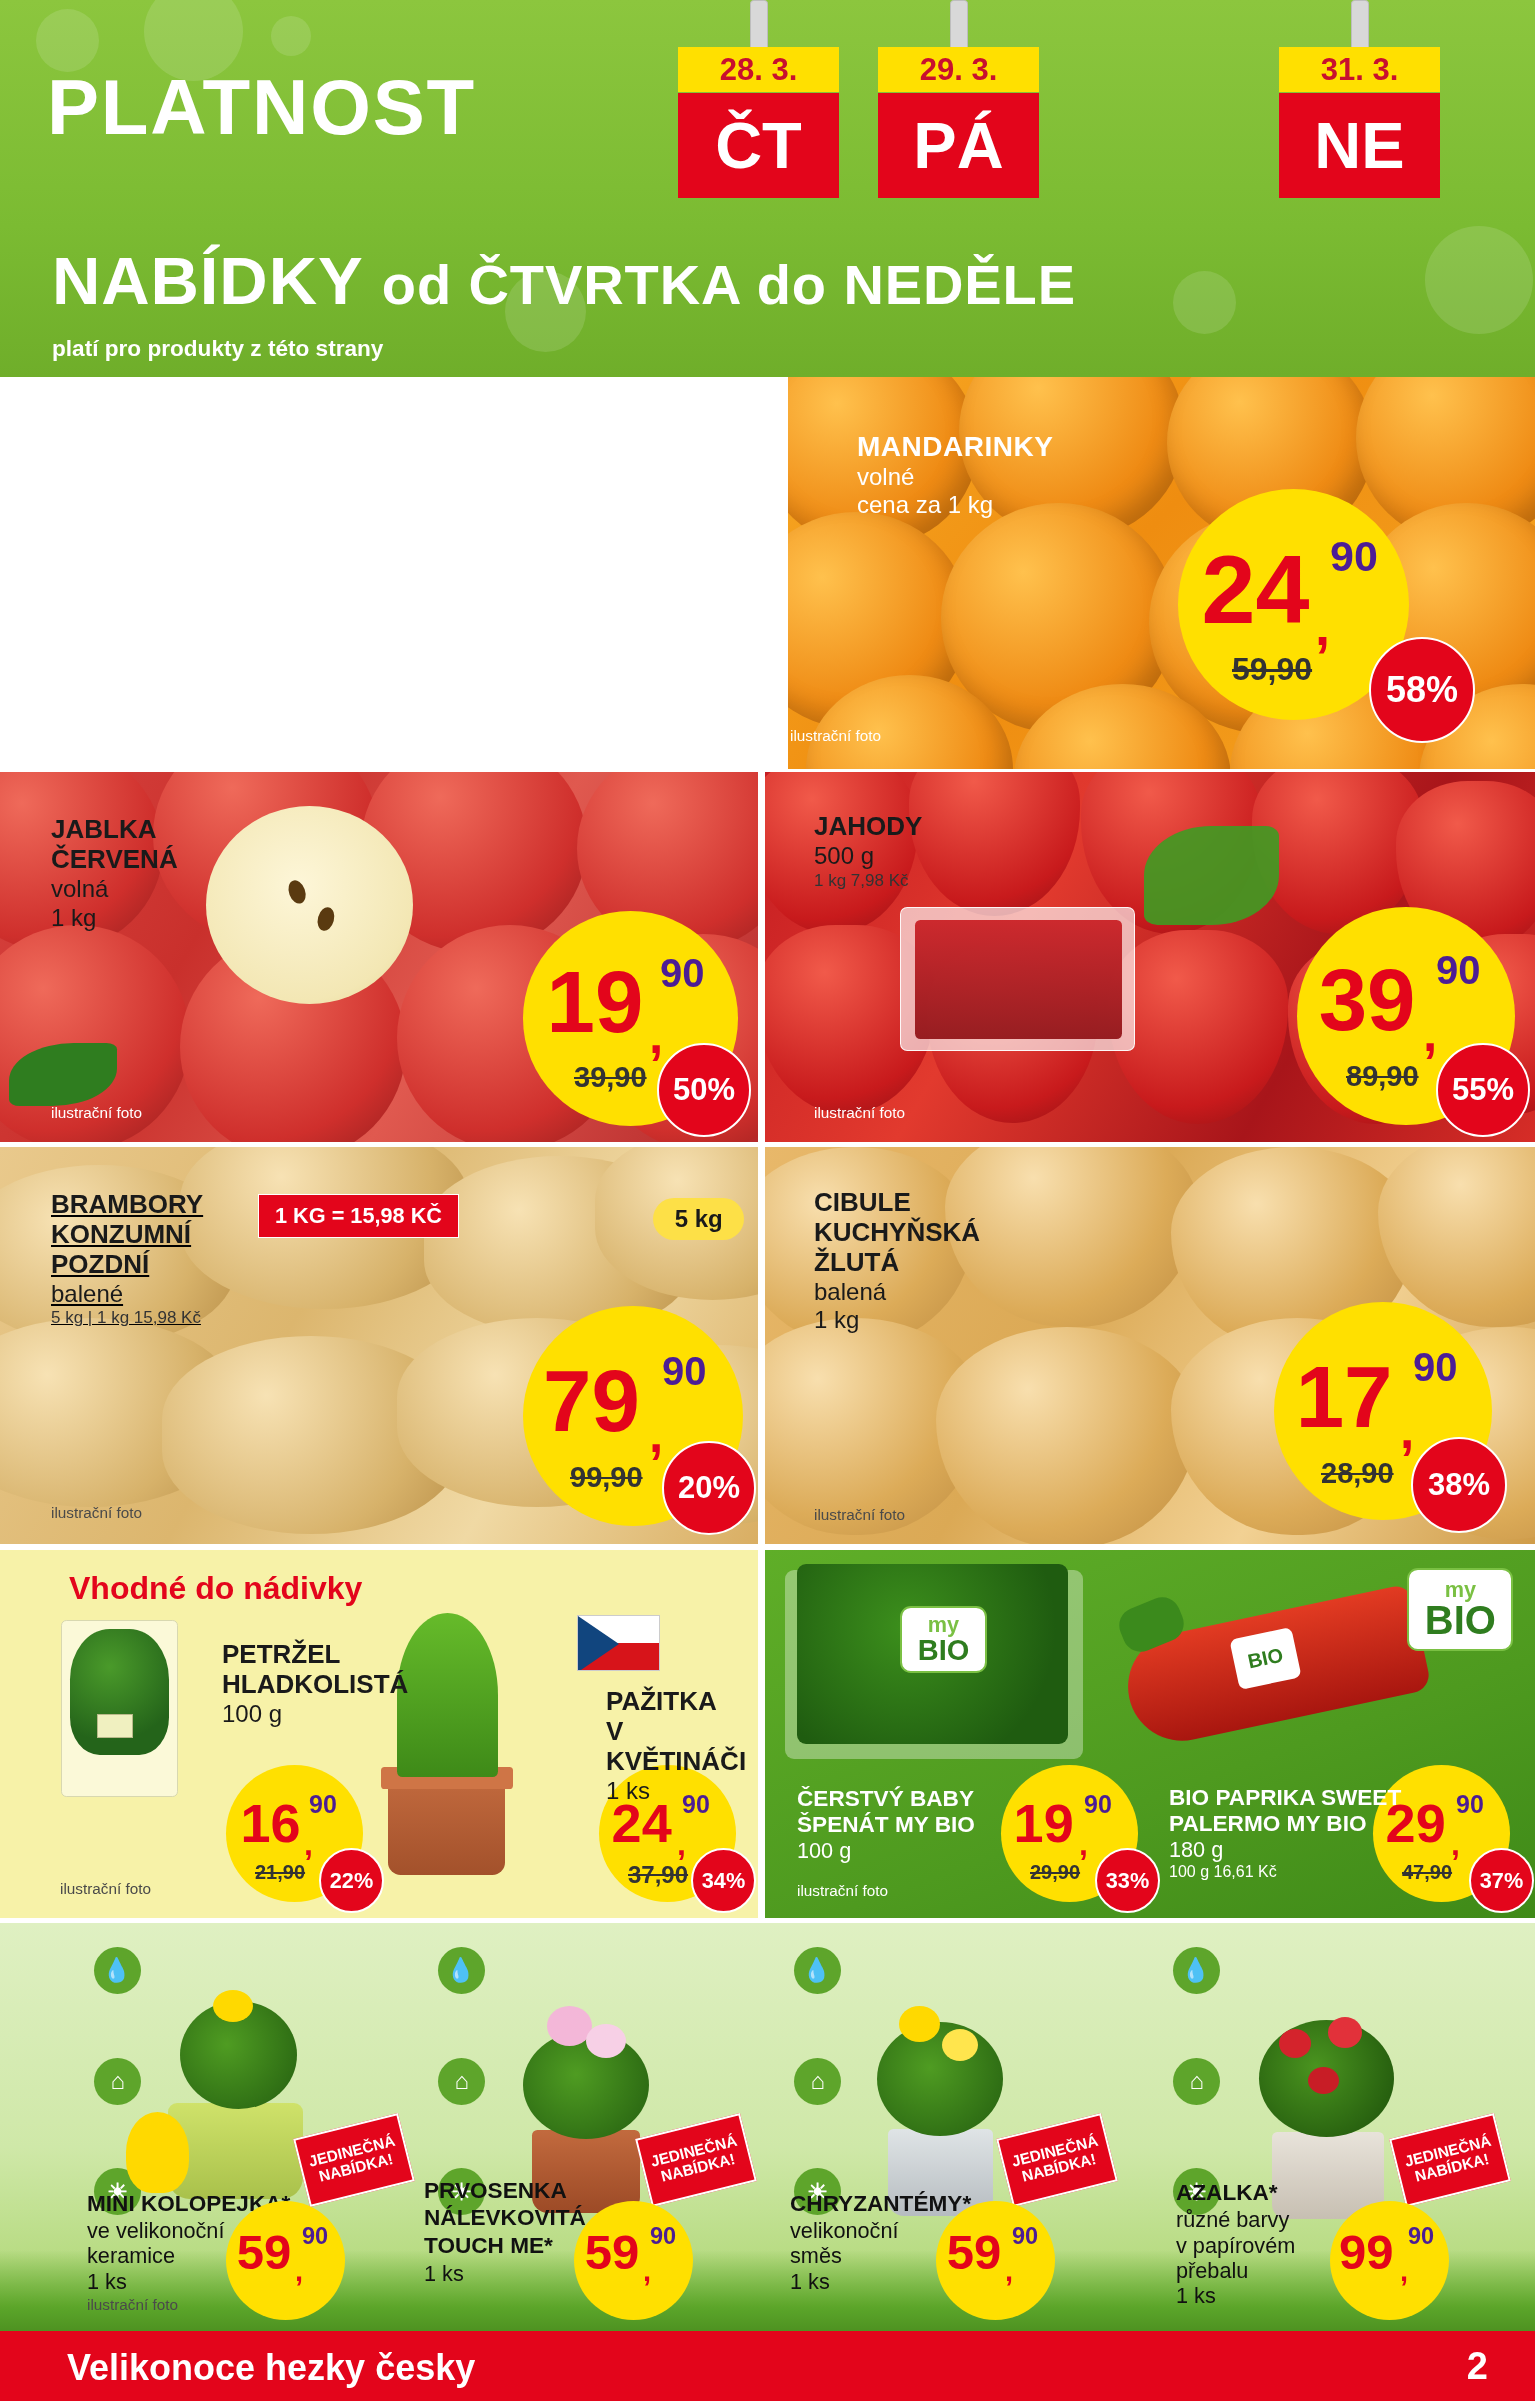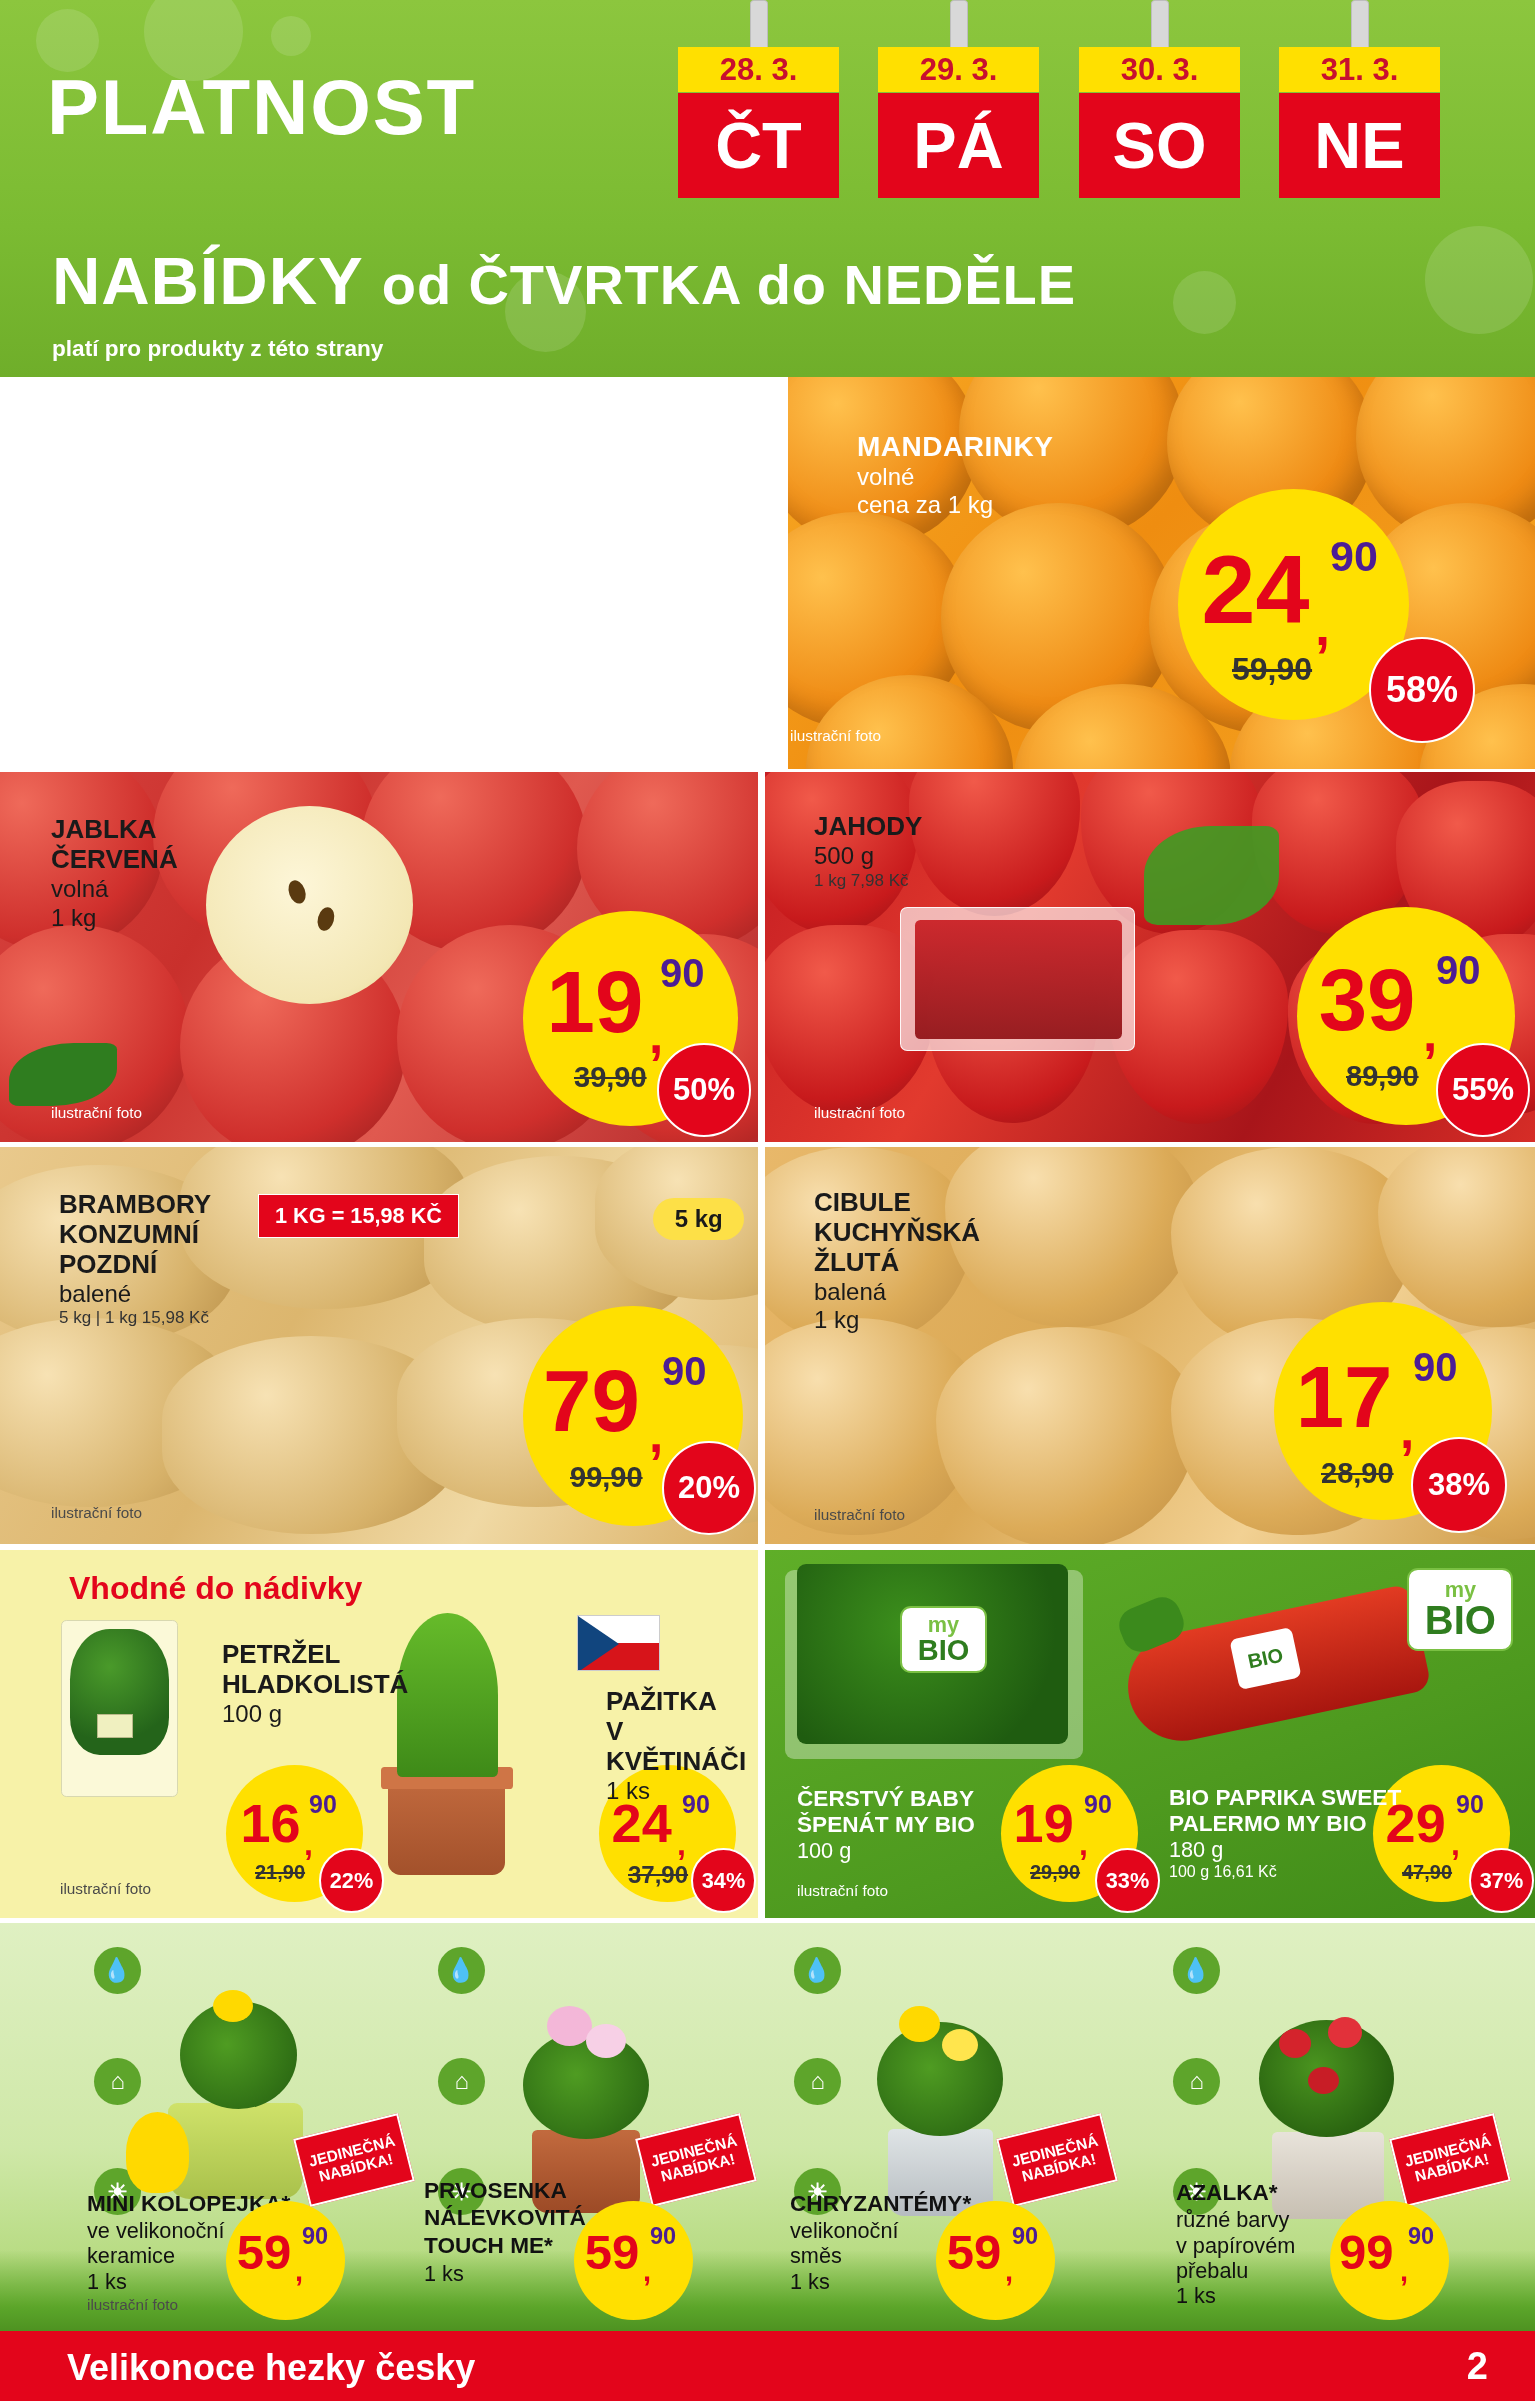--- a/index.html
+++ b/index.html
@@ -219,25 +219,20 @@
     <div class="daycards">
       <div class="daycard" style="left:0px;">
         <div class="clip"></div>
         <div class="date">28. 3.</div>
         <div class="dow">ČT</div>
       </div>
       <div class="daycard" style="left:200px;">
         <div class="clip"></div>
         <div class="date">29. 3.</div>
         <div class="dow">PÁ</div>
-      </div>
-      <div class="daycard" style="left:401px;">
-        <div class="clip"></div>
-        <div class="date">30. 3.</div>
-        <div class="dow">SO</div>
       </div>
       <div class="daycard" style="left:601px;">
         <div class="clip"></div>
         <div class="date">31. 3.</div>
         <div class="dow">NE</div>
       </div>
     </div>
   </div>
 
   <div class="mand-img">
@@ -341,21 +336,21 @@
     <div class="pot-bg"></div>
     <div class="potato" style="left:-36px;top:18px;width:271px;height:180px;"></div>
     <div class="potato" style="left:180px;top:-27px;width:289px;height:189px;"></div>
     <div class="potato" style="left:424px;top:9px;width:271px;height:180px;"></div>
     <div class="potato" style="left:595px;top:-18px;width:235px;height:171px;"></div>
     <div class="potato" style="left:-54px;top:171px;width:289px;height:189px;"></div>
     <div class="potato" style="left:162px;top:189px;width:298px;height:198px;"></div>
     <div class="potato" style="left:397px;top:171px;width:280px;height:189px;"></div>
     <div class="potato" style="left:586px;top:198px;width:262px;height:180px;"></div>
 
-    <div class="label" style="left:59px;top:43px;">
+    <div class="label" style="left:51px;top:43px;text-decoration:underline;">
       <div class="lbl-name">BRAMBORY</div>
       <div class="lbl-name">KONZUMNÍ</div>
       <div class="lbl-name">POZDNÍ</div>
       <div class="lbl-sub">balené</div>
       <div class="lbl-tiny">5 kg | 1 kg 15,98 Kč</div>
     </div>
     <div class="potbadge" style="left:258px;top:47px;">1 KG = 15,98 KČ</div>
     <div class="kgbadge" style="left:653px;top:51px;">5 kg</div>
 
     <div class="illu-dark" style="position:absolute;left:51px;top:357px;">ilustrační foto</div>

